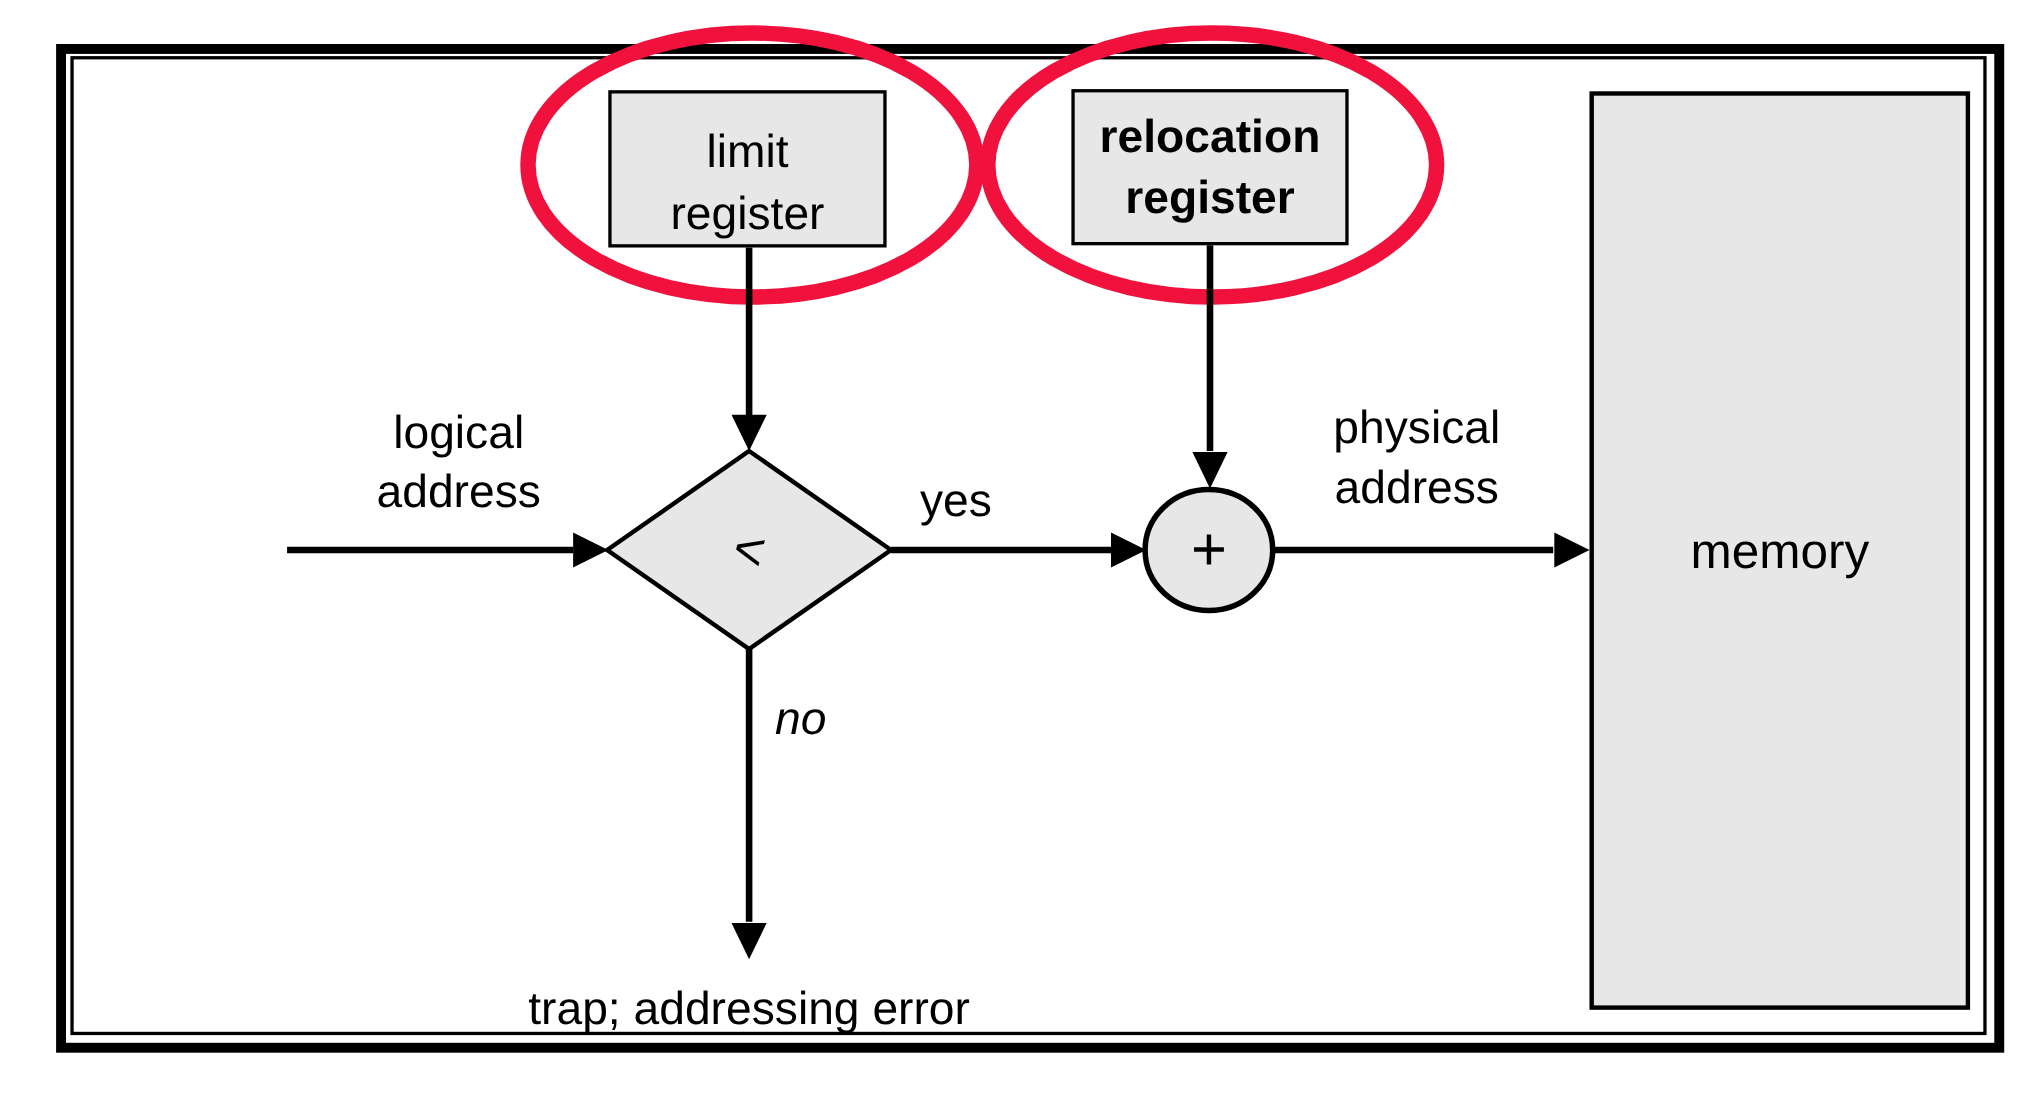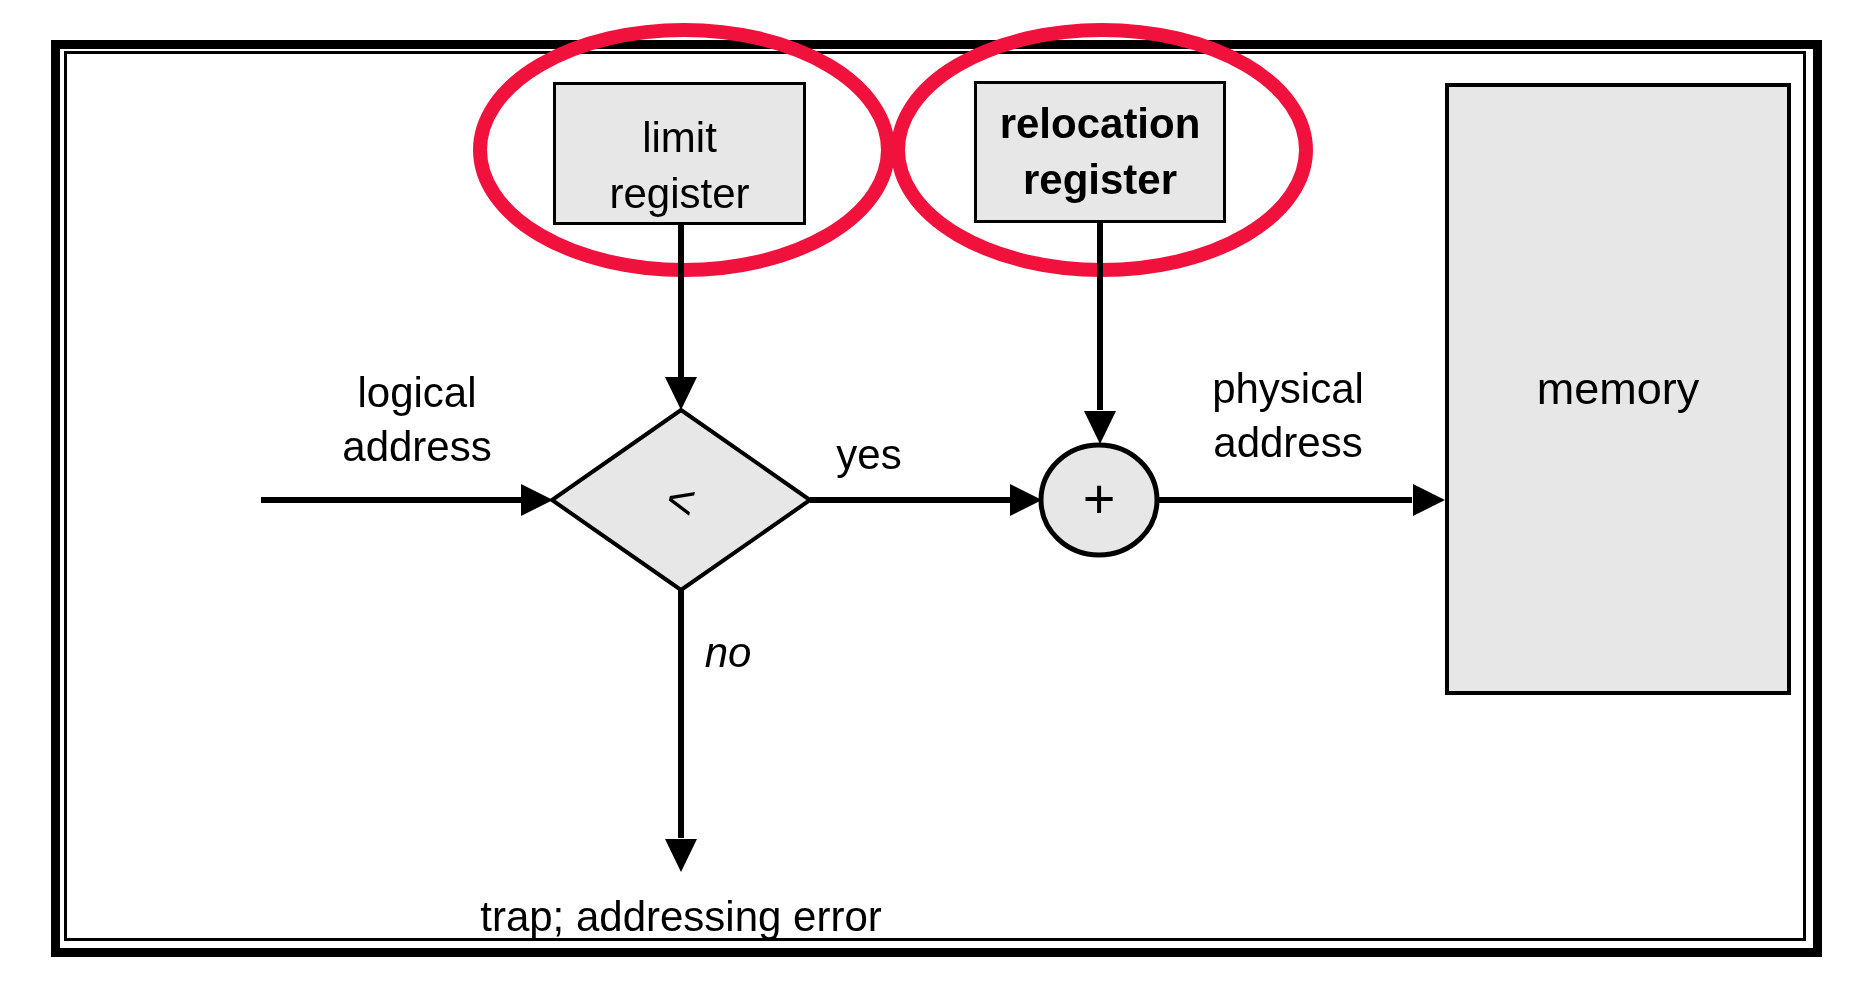--- a/index.html
+++ b/index.html
@@ -44,21 +44,21 @@
     align-items: center;
     justify-content: center;
     text-align: center;
     font-size: 42px;
     line-height: 56px;
     z-index: 2;
   }
   #node-cpu      { left: 75px;   top: 408px; width: 185px; height: 185px; font-size: 45px; }
   #node-limit    { left: 553px;  top: 82px;  width: 253px; height: 143px; border-width: 3px; justify-content: flex-end; }
   #node-reloc    { left: 974px;  top: 81px;  width: 252px; height: 142px; border-width: 3px; font-weight: bold; }
-  #node-memory   { left: 1445px; top: 83px;  width: 346px; height: 612px; font-size: 45px; justify-content: center; }
+  #node-memory   { left: 1445px; top: 83px;  width: 346px; height: 835px; font-size: 45px; justify-content: center; }
   
   #shape-layer {
     position: absolute;
     left: 0; top: 0;
     width: 1857px; height: 1000px;
     z-index: 3;
   }
   
   .lbl {
     position: absolute;

